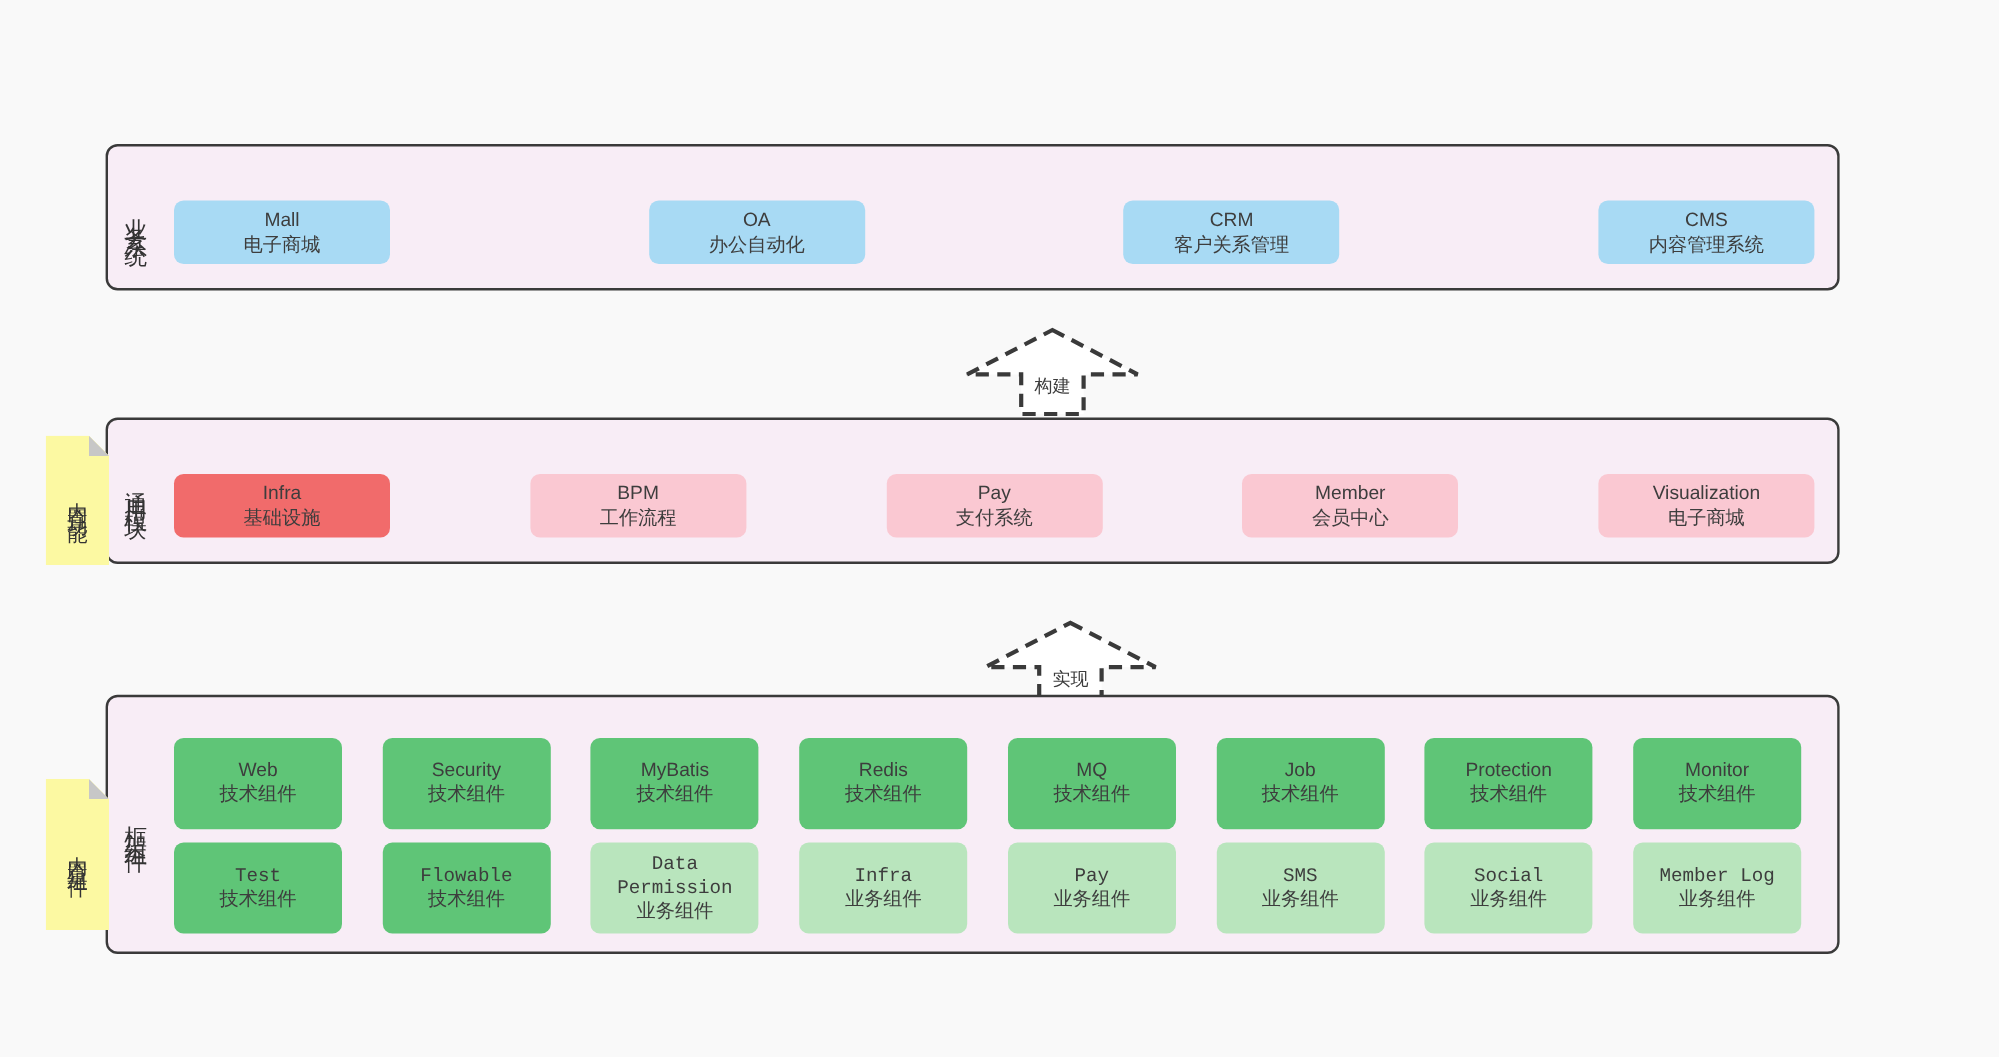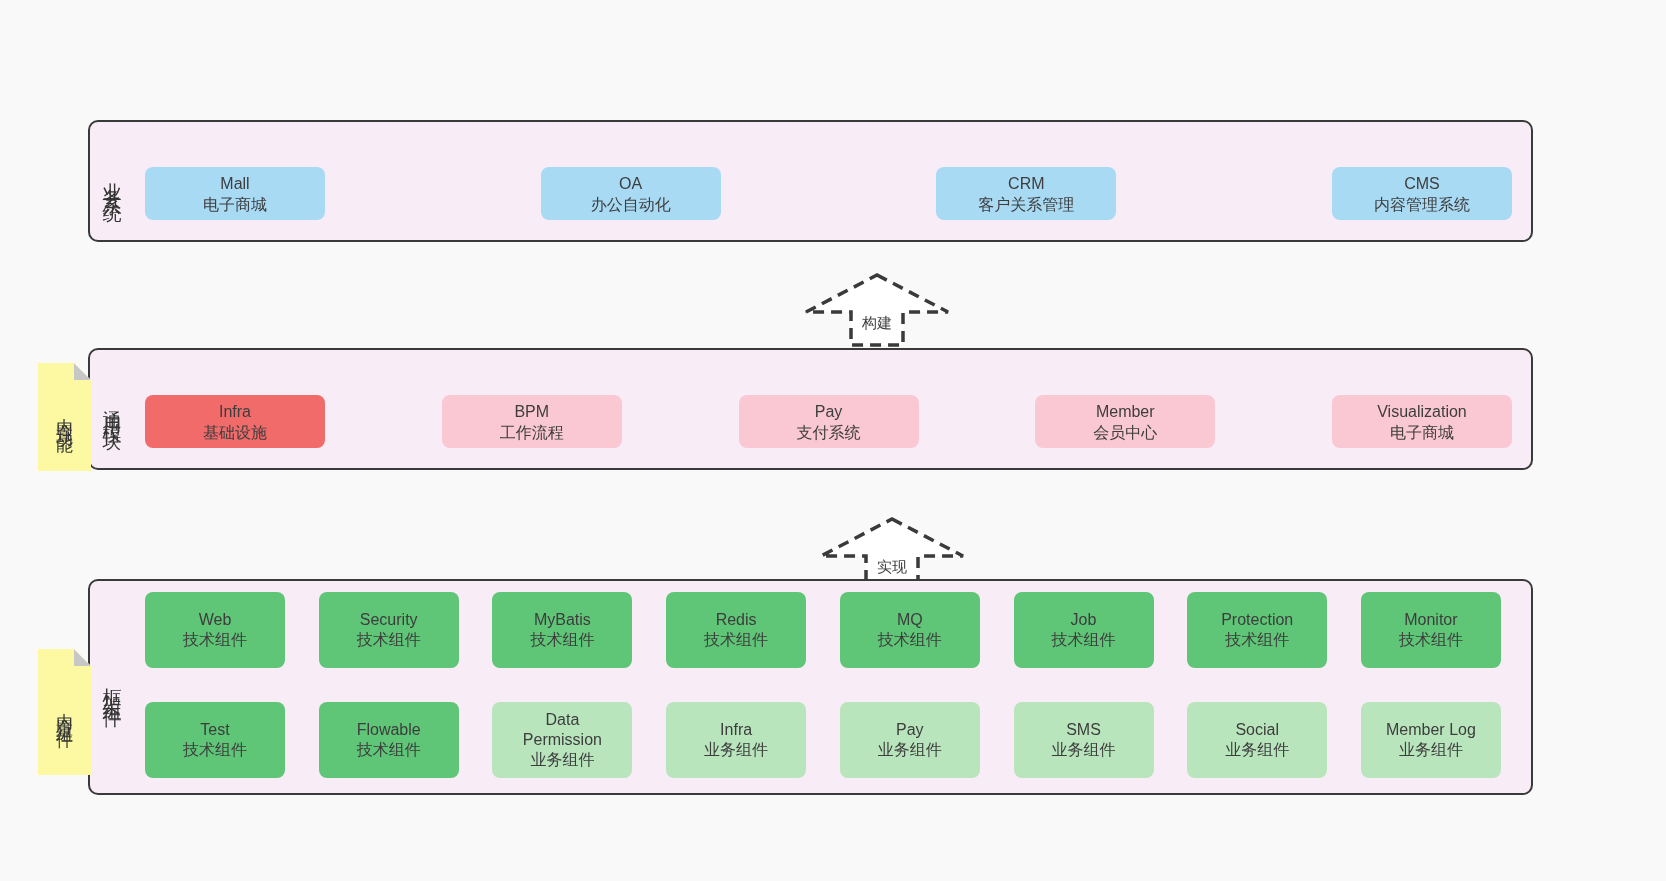--- a/index.html
+++ b/index.html
@@ -31,22 +31,22 @@
     writing-mode:vertical-rl;text-orientation:upright;
     font-size:19px;letter-spacing:7px;line-height:1;
     color:#333;white-space:nowrap;
   }
 
   .box-row{
     position:absolute;display:flex;justify-content:space-between;
     align-items:stretch;
   }
   .row-6{left:55px;right:19px;top:23px;height:75px;}
-  .row-8a{left:55px;right:30px;top:11px;height:76px;}
-  .row-8b{left:55px;right:30px;top:121px;height:76px;}
+  .row-8a{left:55px;right:30px;top:34px;height:76px;}
+  .row-8b{left:55px;right:30px;top:121px;height:76px;font-family:Liberation Mono, monospace;}
 
   .box{
     border-radius:8px;
     display:flex;flex-direction:column;
     align-items:center;justify-content:center;
     text-align:center;
   }
   .row-6 .box{width:180px;margin-top:22px;}
   .row-8a .box,.row-8b .box{width:140px;}
   .box-name,.box-desc{font-size:16px;line-height:21px;color:#3d3d3d;}

